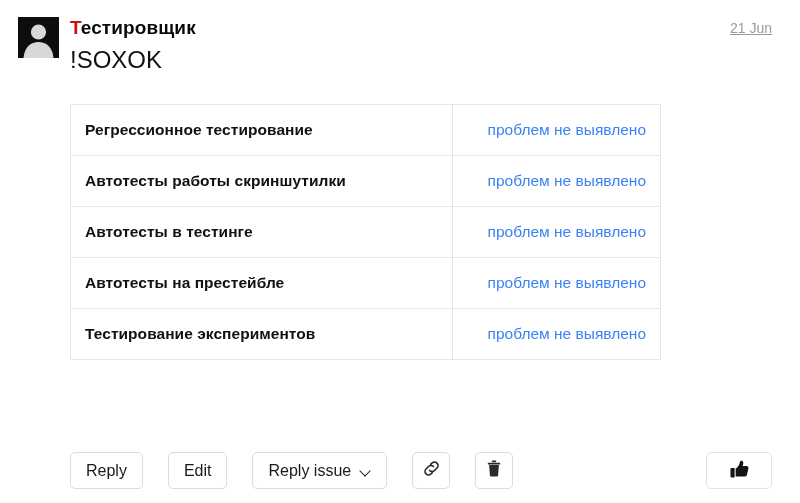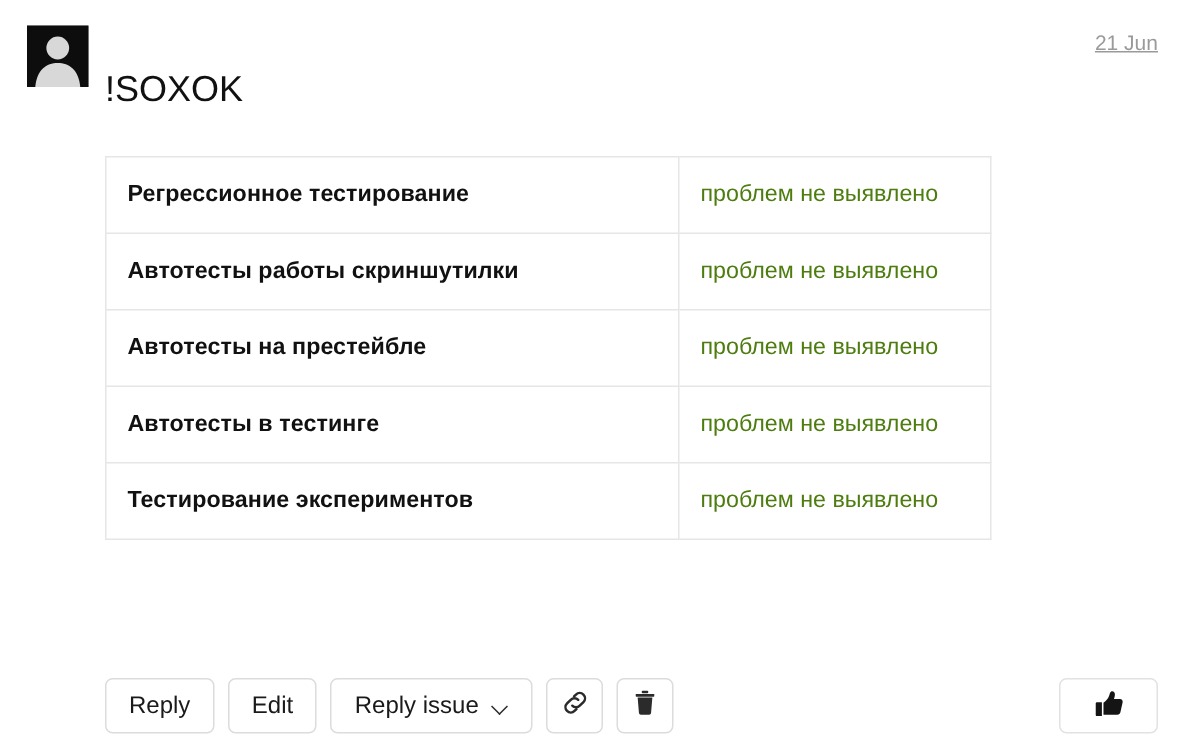--- a/index.html
+++ b/index.html
@@ -89,32 +89,33 @@
     box-sizing: border-box;
   }
   .col-task {
     width: 382px;
     font-weight: bold;
     color: #111111;
     letter-spacing: .05px;
   }
   .col-status {
     width: 208px;
-    color: #4d7c0f;
+    color: #3b82f6;
     font-weight: normal;
+    text-align: right;
   }
 
   
   .toolbar {
     position: absolute;
     left: 70px;
     top: 452px;
     display: flex;
     align-items: center;
-    gap: 9px;
+    gap: 25px;
   }
   .btn {
     background: #ffffff;
     border: 1px solid #dcdcdc;
     border-radius: 5px;
     height: 37px;
     padding: 0 15px;
     font-family: "Liberation Sans", sans-serif;
     font-size: 16px;
     color: #1a1a1a;
@@ -169,42 +170,45 @@
 <div class="comment-header">
 
   <div class="avatar">
     <svg width="41" height="41" viewBox="0 0 41 41" aria-hidden="true">
       <rect x="0" y="0" width="41" height="41" fill="#0d0d0d"></rect>
       <circle cx="20.5" cy="15" r="7.6" fill="#d8d8d8"></circle>
       <path d="M5.5 41 C6.5 29.5 13 25 20.5 25 C28 25 34.5 29.5 35.5 41 Z" fill="#d8d8d8"></path>
     </svg>
   </div>
 
+  <div class="author-line">
+    <span class="author-initial">Т</span><span class="author-rest">естировщик</span>
+  </div>
 
   <div class="comment-body-text">!SOXOK</div>
 
   <div class="comment-date">21 Jun</div>
 </div>
 
 <table class="report-table">
   <tbody>
     <tr>
       <td class="col-task">Регрессионное тестирование</td>
       <td class="col-status">проблем не выявлено</td>
     </tr>
     <tr>
       <td class="col-task">Автотесты работы скриншутилки</td>
       <td class="col-status">проблем не выявлено</td>
     </tr>
     <tr>
+      <td class="col-task">Автотесты в тестинге</td>
+      <td class="col-status">проблем не выявлено</td>
+    </tr>
+    <tr>
       <td class="col-task">Автотесты на престейбле</td>
-      <td class="col-status">проблем не выявлено</td>
-    </tr>
-    <tr>
-      <td class="col-task">Автотесты в тестинге</td>
       <td class="col-status">проблем не выявлено</td>
     </tr>
     <tr>
       <td class="col-task">Тестирование экспериментов</td>
       <td class="col-status">проблем не выявлено</td>
     </tr>
   </tbody>
 </table>
 
 <div class="toolbar">

